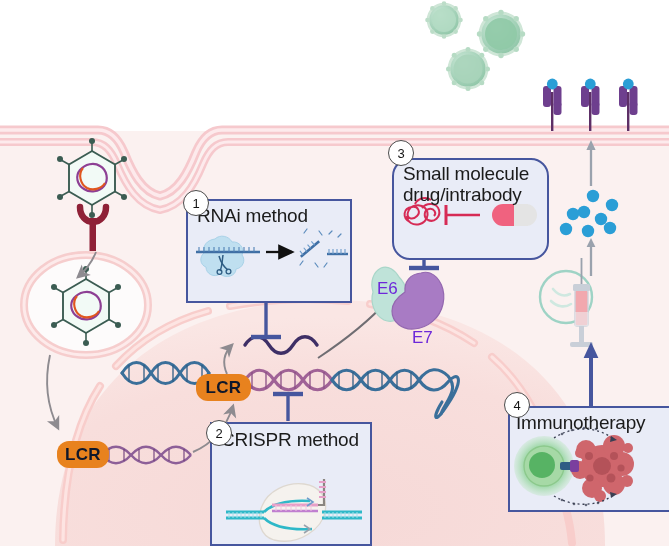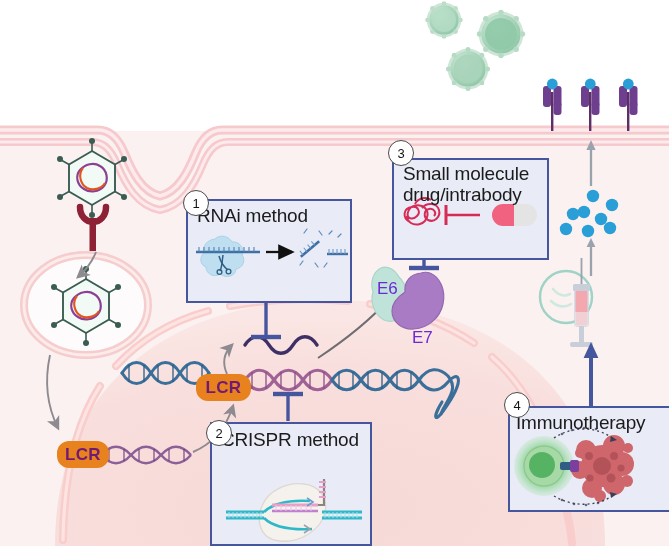--- a/index.html
+++ b/index.html
@@ -38,21 +38,21 @@
     font-size:13px;
     display:flex;align-items:center;justify-content:center;
     box-sizing:border-box;
     z-index:30;
     font-family:"Liberation Sans", sans-serif;
   }
   .lcr{
     position:absolute;
     background:#e8821e;
     border-radius:12px;
-    color:#701a75;
+    color:#0f172a;
     font-size:17px;
     font-weight:bold;
     display:flex;align-items:center;justify-content:center;
     letter-spacing:0.3px;
     z-index:14;
     font-family:"Liberation Sans", sans-serif;
   }
   .prot-label{
     position:absolute;
     font-size:17px;
@@ -507,21 +507,21 @@
         <line x1="107" y1="68" x2="114" y2="68"></line>
           <line x1="107" y1="73" x2="114" y2="73"></line>
       </g>
       <path d="M95,74 L101,78 L95,82" fill="none" stroke="#6d9ccb" stroke-width="1.6"></path>
       <path d="M92,101 L98,105 L92,109" fill="none" stroke="#9aa2ad" stroke-width="1.6"></path>
     </svg>
     <div class="panel-title" style="top:5px;">CRISPR method</div>
   </div>
   <div class="badge" style="left:206px;top:420px;">2</div>
 
-  <div class="panel" style="left:392px;top:158px;width:157px;height:102px;">
+  <div class="panel" style="left:392px;top:158px;width:157px;height:102px;border-radius:18px;">
     <svg viewBox="0 0 157 102" style="position:absolute;left:0;top:0;width:157px;height:102px;">
       <g fill="none" stroke="#d62b55" stroke-width="2">
         <path d="M16,62 C8,58 9,48 18,47 C24,46 27,52 23,56 C18,61 12,58 14,52
                  C16,45 26,43 31,48 C36,53 33,62 26,64 C19,66 13,62 13,56"></path>
         <path d="M28,48 C33,42 43,43 45,50 C47,57 40,63 34,60 C29,57 30,50 35,49
                  C40,48 43,53 40,56"></path>
         <path d="M21,44 C24,38 32,36 37,40"></path>
       </g>
       <line x1="52" y1="55" x2="86" y2="55" stroke="#d62b55" stroke-width="2.4"></line>
       <line x1="52" y1="45" x2="52" y2="65" stroke="#d62b55" stroke-width="3"></line>

